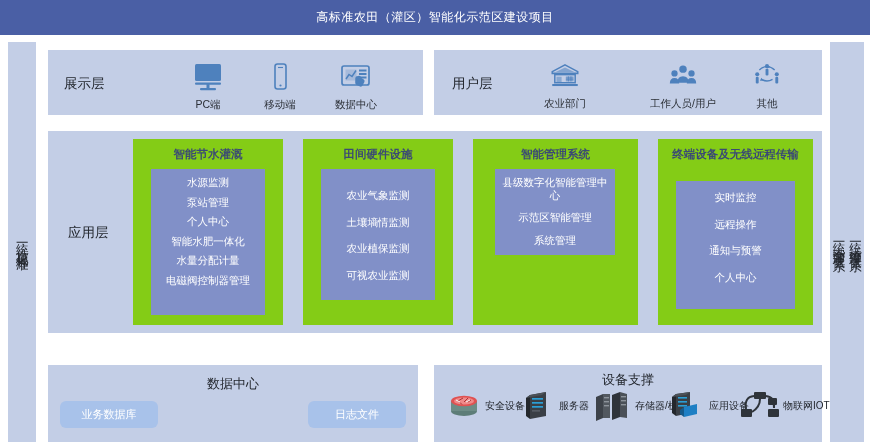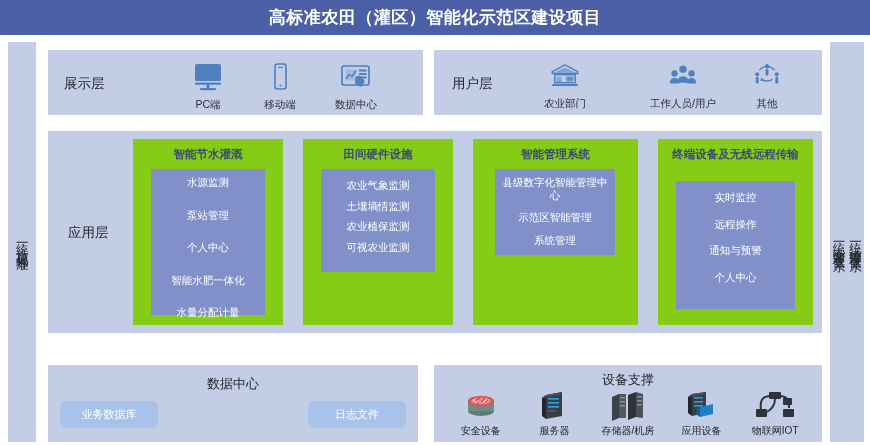--- a/index.html
+++ b/index.html
@@ -11,21 +11,21 @@
   }
   #root { position: relative; width: 870px; height: 445px; background: #fff; }
 
   
   .titlebar {
     position: absolute; left: 0; top: 0; width: 870px; height: 35px;
     background: #4a5fa5;
     display: flex; align-items: center; justify-content: center;
   }
   .titlebar-text {
-    color: #ffffff; font-size: 17px; font-weight: bold; letter-spacing: 0.5px;
+    color: #ffffff; font-size: 12px; font-weight: normal; letter-spacing: 0.5px;
     white-space: nowrap;
   }
 
   
   .sidebar {
     position: absolute; top: 42px; height: 400px; width: 28px;
     background: #c3cee6;
     display: flex; align-items: center; justify-content: center;
   }
   .sidebar.left  { left: 8px; }
@@ -88,21 +88,21 @@
 
   
   .eq-title {
     position: absolute; left: 0; right: 0; top: 6px; text-align: center;
     font-size: 13px; color: #23272e;
   }
   .eq-row {
     position: absolute; left: 10px; right: 10px; top: 24px;
     display: flex; justify-content: space-around; align-items: flex-end;
   }
-  .eq-item { display: flex; flex-direction: column; align-items: center; gap: 1px; width: 74px; }
+  .eq-item { display: flex; flex-direction: row; align-items: center; gap: 1px; width: 74px; }
   .eq-icon { height: 34px; display: flex; align-items: flex-end; justify-content: center; }
   .eq-label { font-size: 10px; color: #23272e; white-space: nowrap; }
 </style>
 </head>
 <body>
 
 <div id="root">
 
   <div class="titlebar">
     <div class="titlebar-text">高标准农田（灌区）智能化示范区建设项目</div>
@@ -212,33 +212,33 @@
       </div>
       <div class="icon-label">其他</div>
     </div>
   </div>
 
   <div class="panel" style="left:48px; top:131px; width:774px; height:202px;">
     <div class="app-label" style="left:20px; top:93px;">应用层</div>
 
     <div class="app-card" style="left:85px; top:8px; width:150px; height:186px;">
       <div class="app-card-title">智能节水灌溉</div>
-      <div class="app-items" style="left:18px; top:30px; width:114px; height:146px; padding-top:7px; gap:20px;">
+      <div class="app-items" style="left:18px; top:30px; width:114px; height:146px; padding-top:7px; gap:7px;">
         <div class="app-item">水源监测</div>
         <div class="app-item">泵站管理</div>
         <div class="app-item">个人中心</div>
         <div class="app-item">智能水肥一体化</div>
         <div class="app-item">水量分配计量</div>
         <div class="app-item">电磁阀控制器管理</div>
       </div>
     </div>
 
     <div class="app-card" style="left:255px; top:8px; width:150px; height:186px;">
       <div class="app-card-title">田间硬件设施</div>
-      <div class="app-items" style="left:18px; top:30px; width:114px; height:103px; padding-top:10px; gap:8px;">
+      <div class="app-items" style="left:18px; top:30px; width:114px; height:131px; padding-top:20px; gap:14px;">
         <div class="app-item">农业气象监测</div>
         <div class="app-item">土壤墒情监测</div>
         <div class="app-item">农业植保监测</div>
         <div class="app-item">可视农业监测</div>
       </div>
     </div>
 
     <div class="app-card" style="left:425px; top:8px; width:165px; height:186px;">
       <div class="app-card-title">智能管理系统</div>
       <div class="app-items" style="left:22px; top:30px; width:120px; height:86px; padding-top:7px; gap:10px;">

